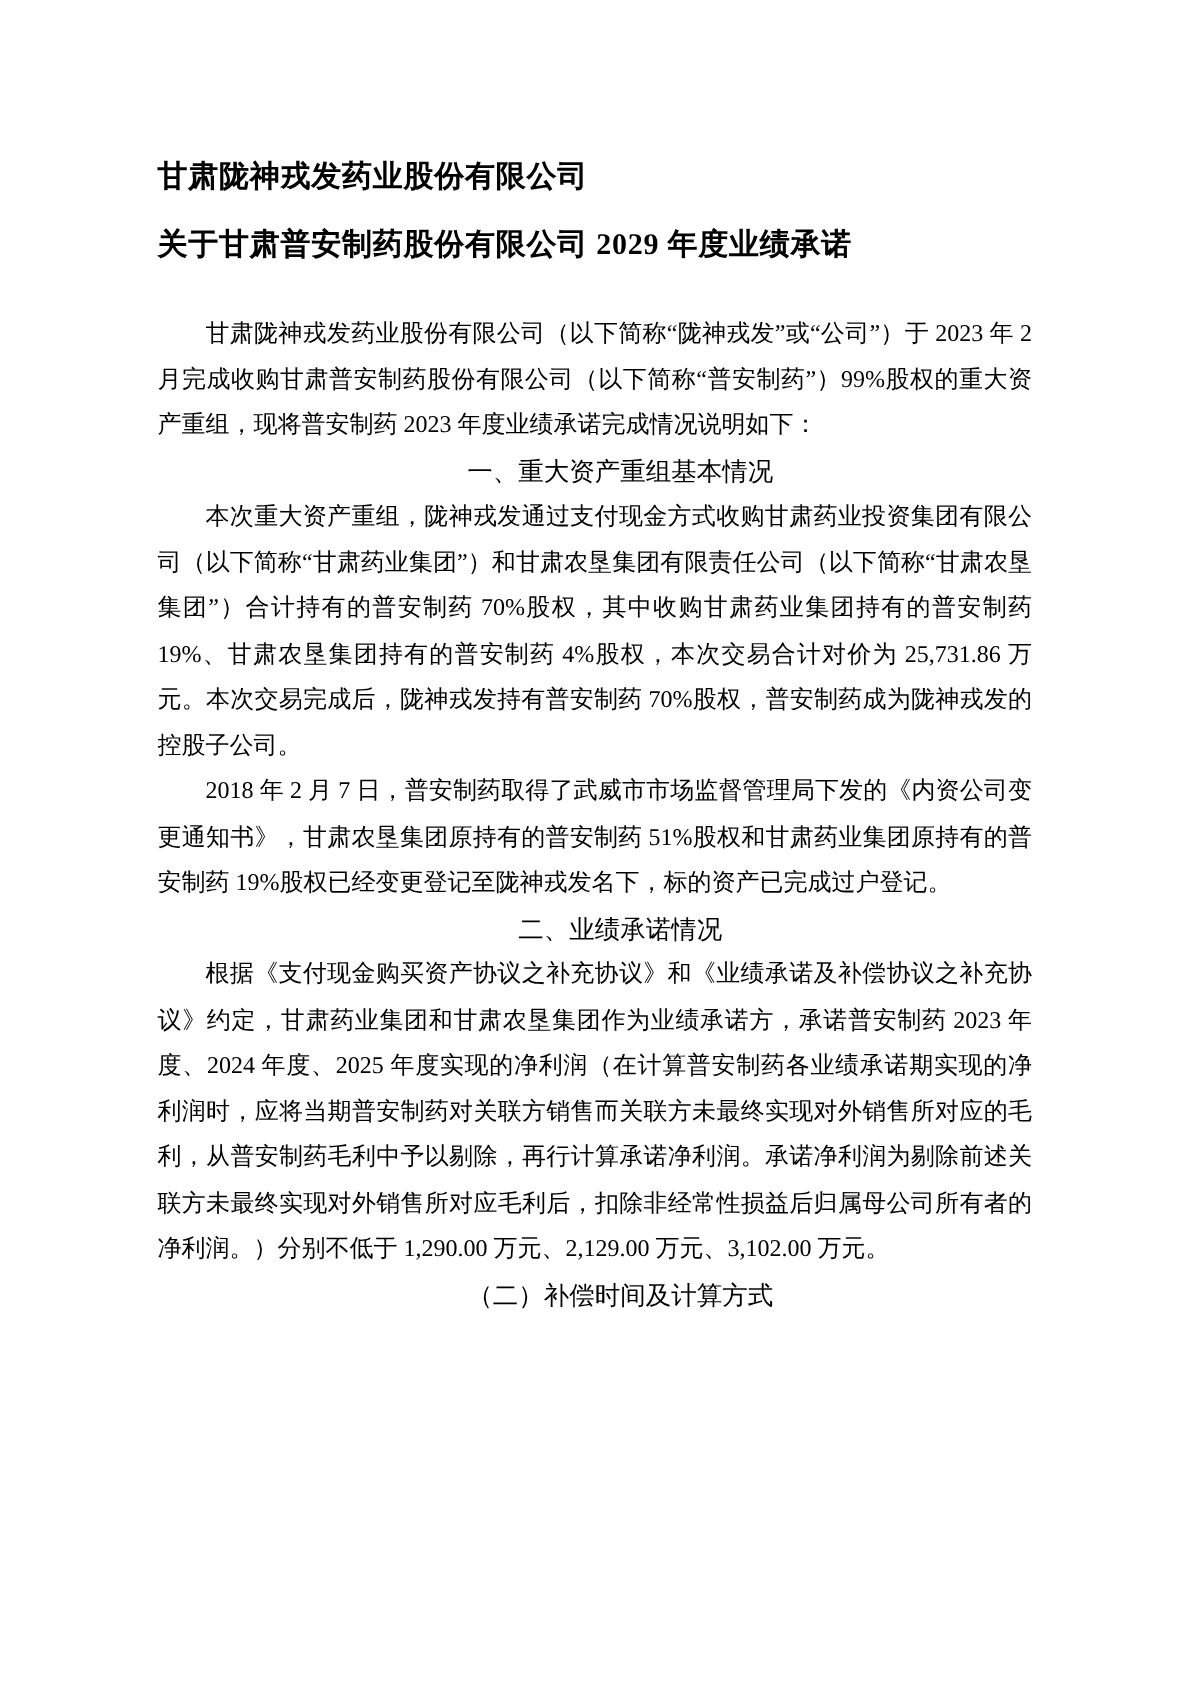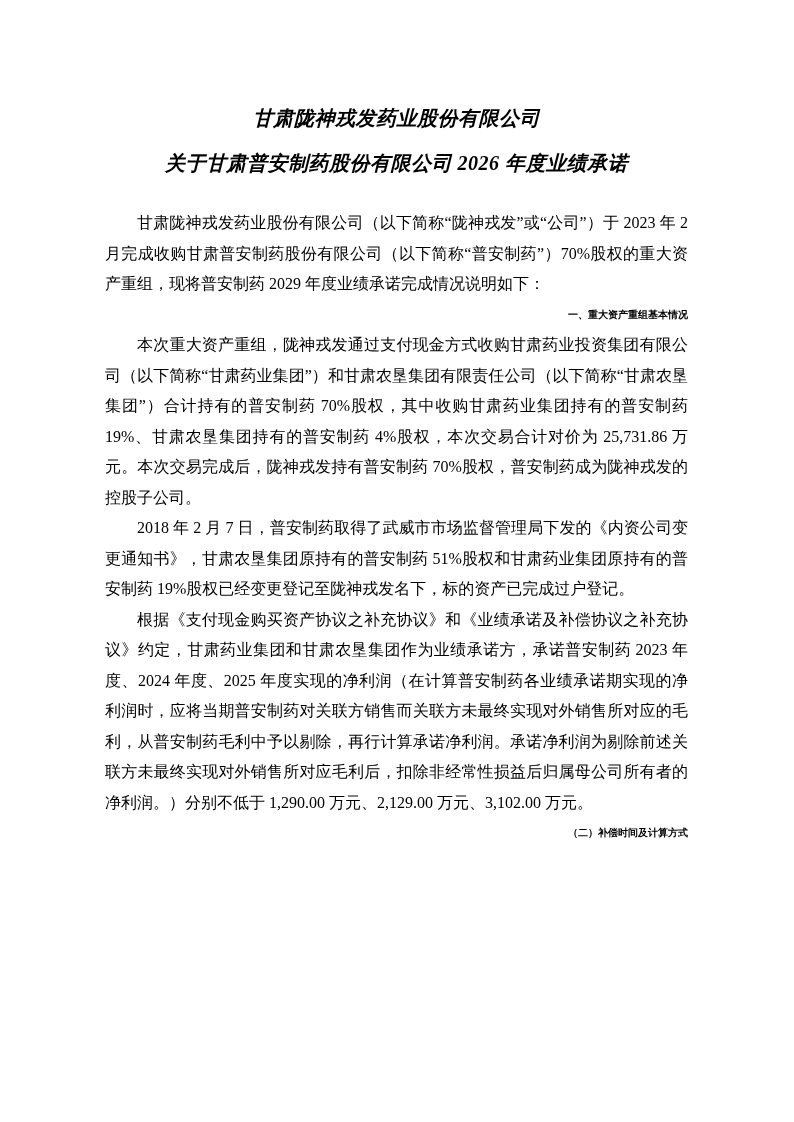--- a/index.html
+++ b/index.html
@@ -11,57 +11,57 @@
   .page {
     position: relative;
     width: 794px;
     height: 1122px;
     margin: 0 auto;
     background: #ffffff;
     padding: 96px 106px 0 105px;
     overflow: hidden;
   }
   .doc-title {
-    text-align: center;
+    text-align: left;
     margin-bottom: 22px;
-    font-style: italic;
   }
   .doc-title .title-line {
     font-size: 20px;
     font-weight: bold;
     line-height: 45px;
     letter-spacing: 0.5px;
   }
   .doc-body .para {
     font-size: 16px;
     line-height: 30.5px;
     text-align: justify;
     text-justify: inter-character;
     text-indent: 2em;
   }
   .doc-body .heading {
-    font-size: 10px;
-    font-weight: bold;
+    font-size: 17px;
+    font-weight: normal;
     line-height: 30.5px;
     text-indent: 2em;
-    text-align: right;
+    text-align: center;
   }
 </style>
 </head>
 <body>
 
 <div class="page">
 
   <div class="doc-title">
     <div class="title-line">甘肃陇神戎发药业股份有限公司</div>
-    <div class="title-line">关于甘肃普安制药股份有限公司 2026 年度业绩承诺</div>
+    <div class="title-line">关于甘肃普安制药股份有限公司 2029 年度业绩承诺</div>
   </div>
 
   <div class="doc-body">
-    <p class="para">甘肃陇神戎发药业股份有限公司（以下简称“陇神戎发”或“公司”）于 2023 年 2 月完成收购甘肃普安制药股份有限公司（以下简称“普安制药”）70%股权的重大资产重组，现将普安制药 2029 年度业绩承诺完成情况说明如下：</p>
+    <p class="para">甘肃陇神戎发药业股份有限公司（以下简称“陇神戎发”或“公司”）于 2023 年 2 月完成收购甘肃普安制药股份有限公司（以下简称“普安制药”）99%股权的重大资产重组，现将普安制药 2023 年度业绩承诺完成情况说明如下：</p>
     <p class="heading">一、重大资产重组基本情况</p>
     <p class="para">本次重大资产重组，陇神戎发通过支付现金方式收购甘肃药业投资集团有限公司（以下简称“甘肃药业集团”）和甘肃农垦集团有限责任公司（以下简称“甘肃农垦集团”）合计持有的普安制药 70%股权，其中收购甘肃药业集团持有的普安制药 19%、甘肃农垦集团持有的普安制药 4%股权，本次交易合计对价为 25,731.86 万元。本次交易完成后，陇神戎发持有普安制药 70%股权，普安制药成为陇神戎发的控股子公司。</p>
     <p class="para">2018 年 2 月 7 日，普安制药取得了武威市市场监督管理局下发的《内资公司变更通知书》，甘肃农垦集团原持有的普安制药 51%股权和甘肃药业集团原持有的普安制药 19%股权已经变更登记至陇神戎发名下，标的资产已完成过户登记。</p>
+    <p class="heading">二、业绩承诺情况</p>
     <p class="para">根据《支付现金购买资产协议之补充协议》和《业绩承诺及补偿协议之补充协议》约定，甘肃药业集团和甘肃农垦集团作为业绩承诺方，承诺普安制药 2023 年度、2024 年度、2025 年度实现的净利润（在计算普安制药各业绩承诺期实现的净利润时，应将当期普安制药对关联方销售而关联方未最终实现对外销售所对应的毛利，从普安制药毛利中予以剔除，再行计算承诺净利润。承诺净利润为剔除前述关联方未最终实现对外销售所对应毛利后，扣除非经常性损益后归属母公司所有者的净利润。）分别不低于 1,290.00 万元、2,129.00 万元、3,102.00 万元。</p>
     <p class="heading">（二）补偿时间及计算方式</p>
   </div>
 
 </div>
 
 </body></html>

